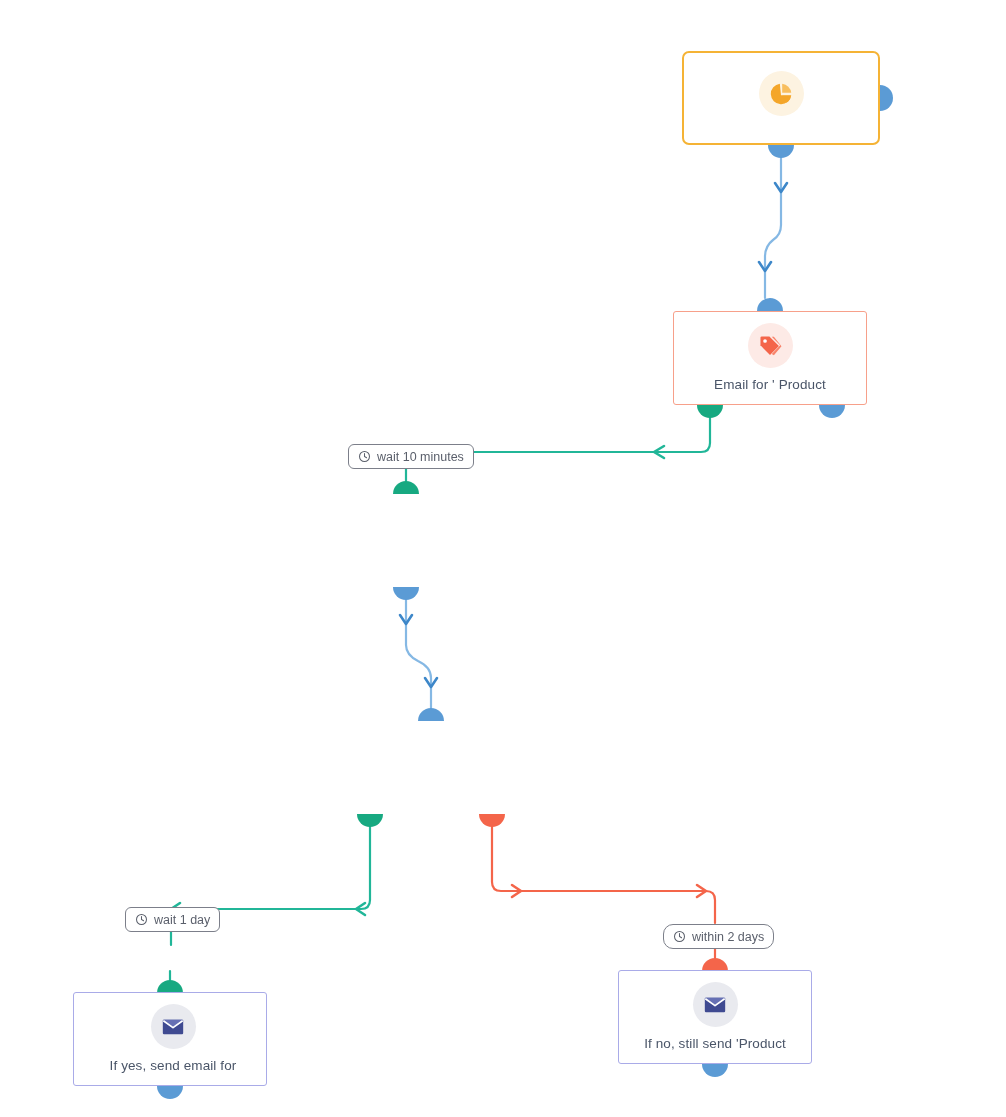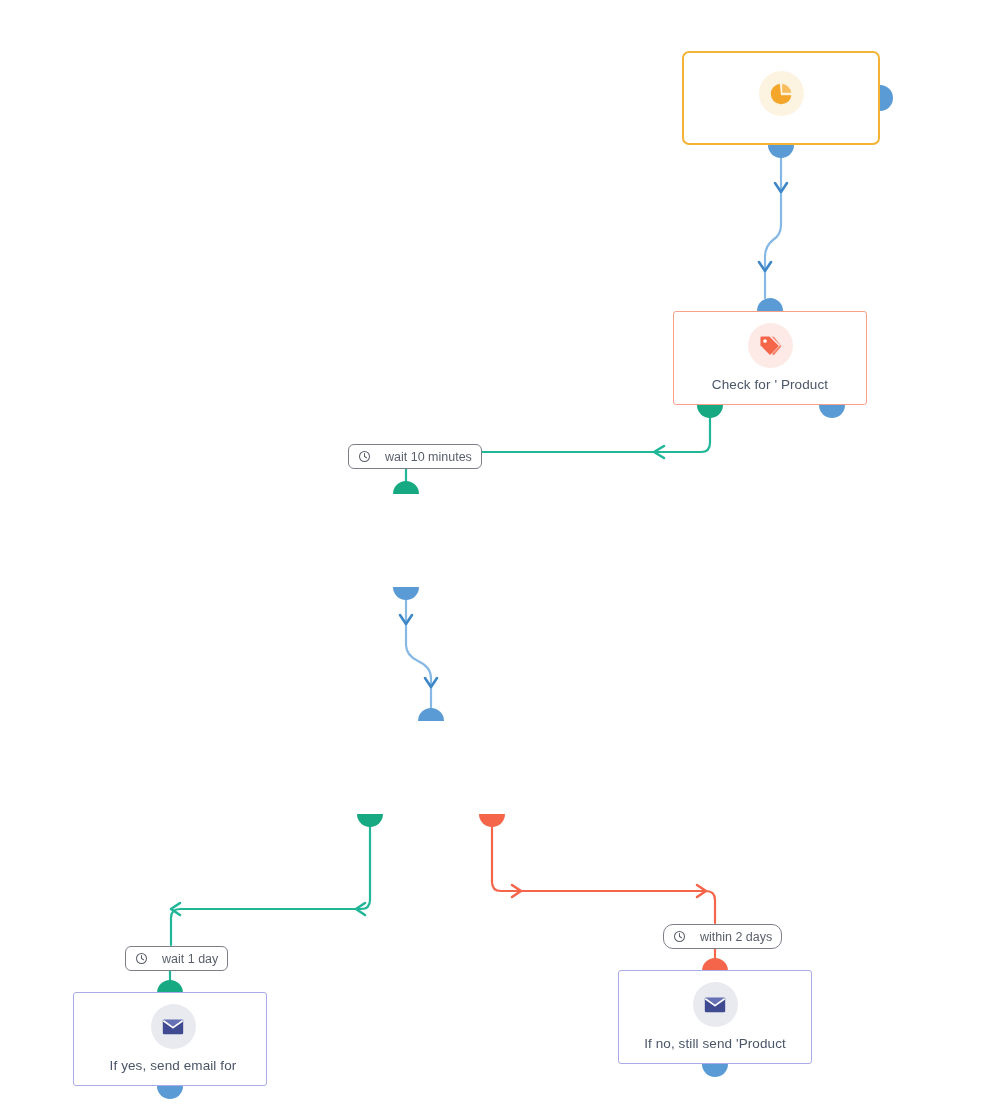--- a/index.html
+++ b/index.html
@@ -107,21 +107,21 @@
   .delay-pill {
     position: absolute;
     box-sizing: border-box;
     background: #ffffff;
     border: 1.2px solid #7c7f8a;
     border-radius: 6px;
     height: 25px;
     padding: 0 9px;
     display: flex;
     align-items: center;
-    gap: 14px;
+    gap: 6px;
     font-size: 12.5px;
     color: #5a5f6b;
     white-space: nowrap;
     z-index: 4;
   }
   .delay-pill svg { display: block; flex: none; }
 </style>
 </head>
 <body>
 
@@ -196,21 +196,21 @@
 
   <div class="node condition" style="left:673px; top:311px; width:194px; height:94px;">
     <span class="node-icon ic-tag">
       <svg width="26" height="26" viewBox="0 0 24 24">
         <path d="M3.2 11.4 L3.2 4.4 A1.2 1.2 0 0 1 4.4 3.2 L11.4 3.2 L20.2 12 L12 20.2 Z" fill="#f4654a"></path>
         <circle cx="7.4" cy="7.4" r="1.7" fill="#ffffff"></circle>
         <path d="M14.6 3.2 L20.4 3.2 A0.9 0.9 0 0 1 21.3 4.1 L21.3 9.9 Z" fill="#fa8163" opacity="0"></path>
         <path d="M13.6 3.4 L21.4 11.4 L13.6 19.4 L15.6 20.6 L22.6 12.2 L15.6 3.4 Z" fill="#f8836a"></path>
       </svg>
     </span>
-    <span class="node-label">Check for ' Product</span>
+    <span class="node-label">Email for ' Product</span>
   </div>
 
 
 
   <div class="node mail" style="left:73px; top:992px; width:194px; height:94px;padding-left:6px;">
     <span class="node-icon ic-mail">
       <svg width="26" height="26" viewBox="0 0 24 24">
         <rect x="2.6" y="5.4" width="18.8" height="13.2" rx="1.1" fill="#3f4a91"></rect>
         <path d="M2.6 6.6 L12 13.4 L21.4 6.6 L21.4 5.9 A0.6 0.6 0 0 0 20.8 5.4 L3.2 5.4 A0.6 0.6 0 0 0 2.6 5.9 Z" fill="#6670b4"></path>
         <path d="M3.1 6.2 L12 12.6 L20.9 6.2" fill="none" stroke="#ffffff" stroke-width="1.5" stroke-linejoin="round"></path>
@@ -231,21 +231,21 @@
   </div>
 
   <div class="delay-pill" style="left:348px; top:444px;">
     <svg width="13" height="13" viewBox="0 0 24 24">
       <circle cx="12" cy="12" r="9.2" fill="none" stroke="#5a5f6b" stroke-width="1.9"></circle>
       <path d="M12 6.6 L12 12 L15.8 14.4" fill="none" stroke="#5a5f6b" stroke-width="1.9" stroke-linecap="round"></path>
     </svg>
     <span>wait 10 minutes</span>
   </div>
 
-  <div class="delay-pill" style="left:125px; top:946px;">
+  <div class="delay-pill" style="left:125px; top:907px;">
     <svg width="13" height="13" viewBox="0 0 24 24">
       <circle cx="12" cy="12" r="9.2" fill="none" stroke="#5a5f6b" stroke-width="1.9"></circle>
       <path d="M12 6.6 L12 12 L15.8 14.4" fill="none" stroke="#5a5f6b" stroke-width="1.9" stroke-linecap="round"></path>
     </svg>
     <span>wait 1 day</span>
   </div>
 
   <div class="delay-pill" style="left:663px; top:924px;border-radius:10px;">
     <svg width="13" height="13" viewBox="0 0 24 24">
       <circle cx="12" cy="12" r="9.2" fill="none" stroke="#5a5f6b" stroke-width="1.9"></circle>

